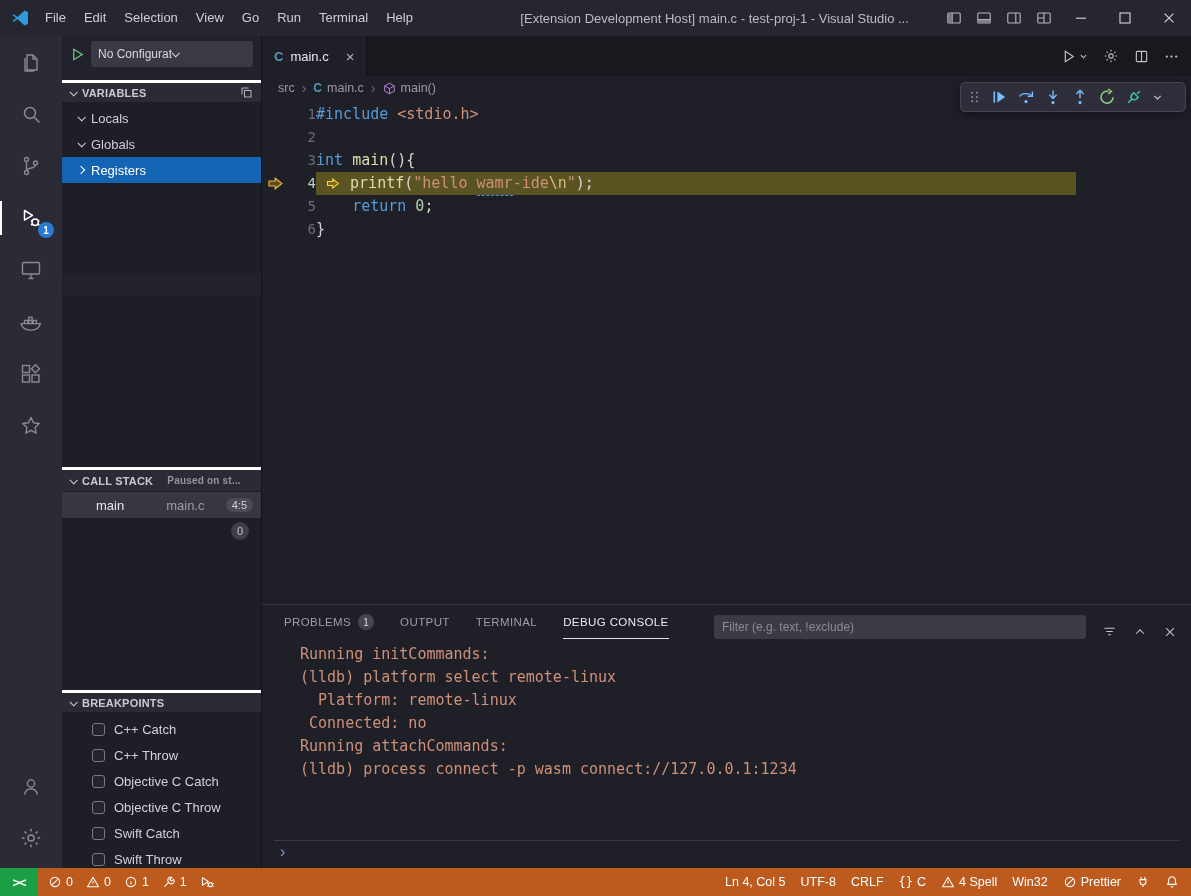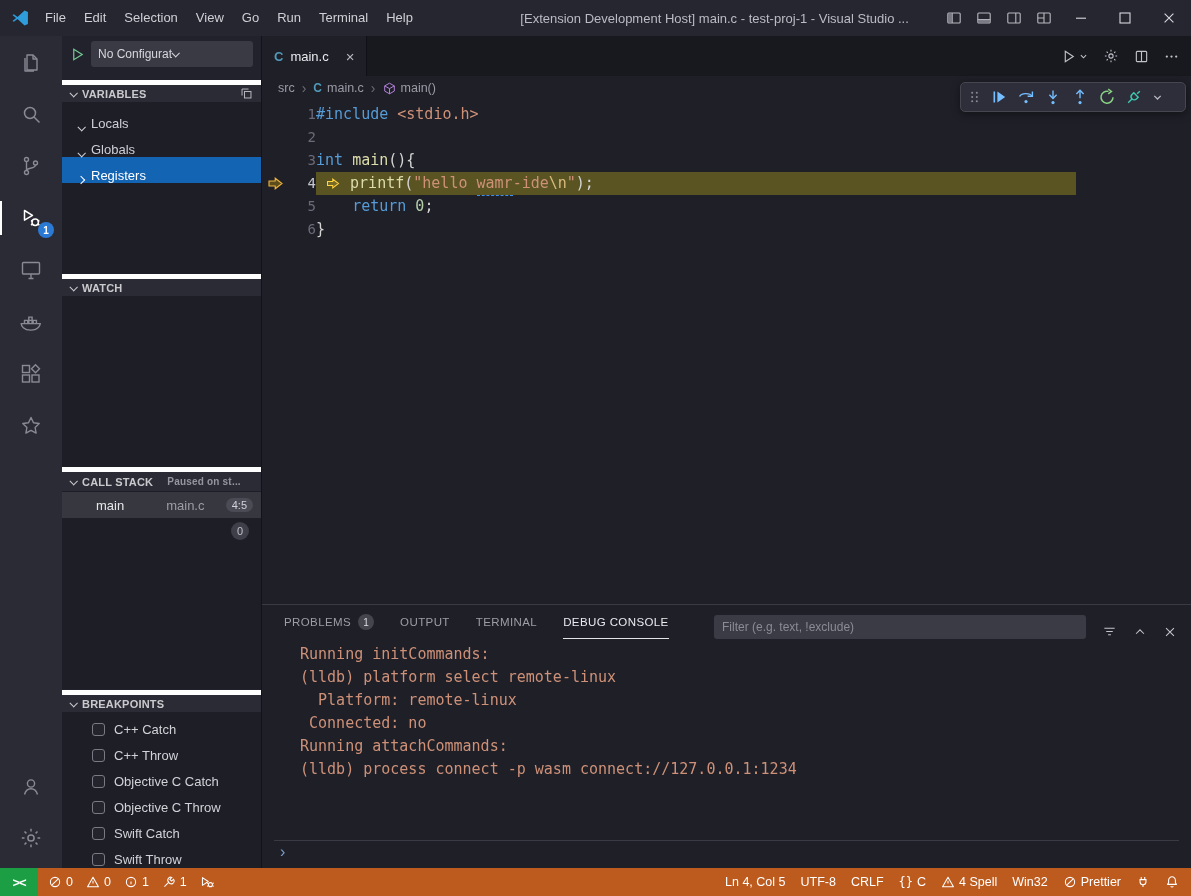--- a/index.html
+++ b/index.html
@@ -25,26 +25,26 @@
   .ab-badge{position:absolute;right:8px;bottom:6px;min-width:16px;height:16px;border-radius:8px;background:#2a7ad4;color:#fff;
             font-size:10px;font-weight:700;display:flex;align-items:center;justify-content:center}
   .ab-bottom{margin-top:auto;margin-bottom:4px}
 
   
   .sidebar{position:absolute;top:36px;left:62px;width:200px;height:832px;background:#22222c;border-right:1px solid #121218;box-sizing:border-box}
   .debugbar{position:absolute;top:5px;left:8px;right:8px;height:26px;display:flex;align-items:center;gap:6px}
   .config-select{flex:1;height:26px;background:#3a3a45;border-radius:3px;display:flex;align-items:center;justify-content:flex-start;
                  padding:0 7px;font-size:12px;color:#d6d6dc;box-sizing:border-box;cursor:pointer}
   .sec-header{position:absolute;left:0;width:100%;height:22px;background:#2b2b35;display:flex;align-items:center;gap:6px;
-              padding:0 8px;box-sizing:border-box;font-size:11px;font-weight:700;color:#cacace;border-top:5px solid #ffffff;letter-spacing:.2px}
+              padding:0 8px;box-sizing:border-box;font-size:11px;font-weight:700;color:#cacace;border-top:3px solid #ffffff;letter-spacing:.2px}
   .sec-body{position:absolute;left:0;width:100%;background:#1e1e27}
   .chev{display:inline-block;width:5px;height:5px;border-right:1.4px solid currentColor;border-bottom:1.4px solid currentColor;flex:0 0 auto}
   .chev.down{transform:rotate(45deg) translateY(-1px)}
   .chev.right{transform:rotate(-45deg)}
-  .tree-row{height:26px;display:flex;align-items:flex-end;gap:7px;padding-left:16px;font-size:13px;color:#cfcfd6;cursor:pointer}
+  .tree-row{height:26px;display:flex;align-items:center;gap:7px;padding-left:16px;font-size:13px;color:#cfcfd6;cursor:pointer}
   .tree-row.selected{background:#1464b4;color:#fff}
   .cs-status{font-size:10px;color:#9595a0;font-weight:700;margin-left:8px;white-space:nowrap}
   .frame-row{height:26px;display:flex;align-items:center;background:#37373f;padding:0 8px 0 34px;font-size:13px;cursor:pointer}
   .frame-name{color:#e6e6ea}
   .frame-file{color:#9d9da6;margin-left:42px}
   .frame-pos{margin-left:auto;background:#4b4b55;border-radius:9px;padding:1px 6px;font-size:11px;color:#d2d2da}
   .badge-zero{position:absolute;top:31px;right:12px;width:18px;height:18px;border-radius:50%;background:#3f3f49;color:#c0c0c8;
               font-size:11px;display:flex;align-items:center;justify-content:center}
   .bp-row{height:26px;display:flex;align-items:center;gap:9px;padding-left:30px;font-size:13px;color:#d2d2d8;cursor:pointer}
   .checkbox{width:13px;height:13px;border:1px solid #7a7a84;border-radius:3px;background:#24242d;box-sizing:border-box}
@@ -276,24 +276,20 @@
             <span class="chev down"></span>
             <span>Globals</span>
           </div>
           <div class="tree-row selected">
             <span class="chev right"></span>
             <span>Registers</span>
           </div>
         </div>
     </div>
 
-    <div class="sec-header" style="top:238px">
-      <span class="chev down"></span>
-      <span>WATCH</span>
-    </div>
     <div class="sec-body" style="top:260px;height:171px"></div>
 
     <div class="sec-header" style="top:431px;height:24px">
       <span class="chev down"></span>
       <span>CALL STACK</span>
       <span class="cs-status">Paused on st...</span>
     </div>
     <div class="sec-body" style="top:455px;height:198px">
       <div id="frames" style="padding-top:1px">
           <div class="frame-row">

